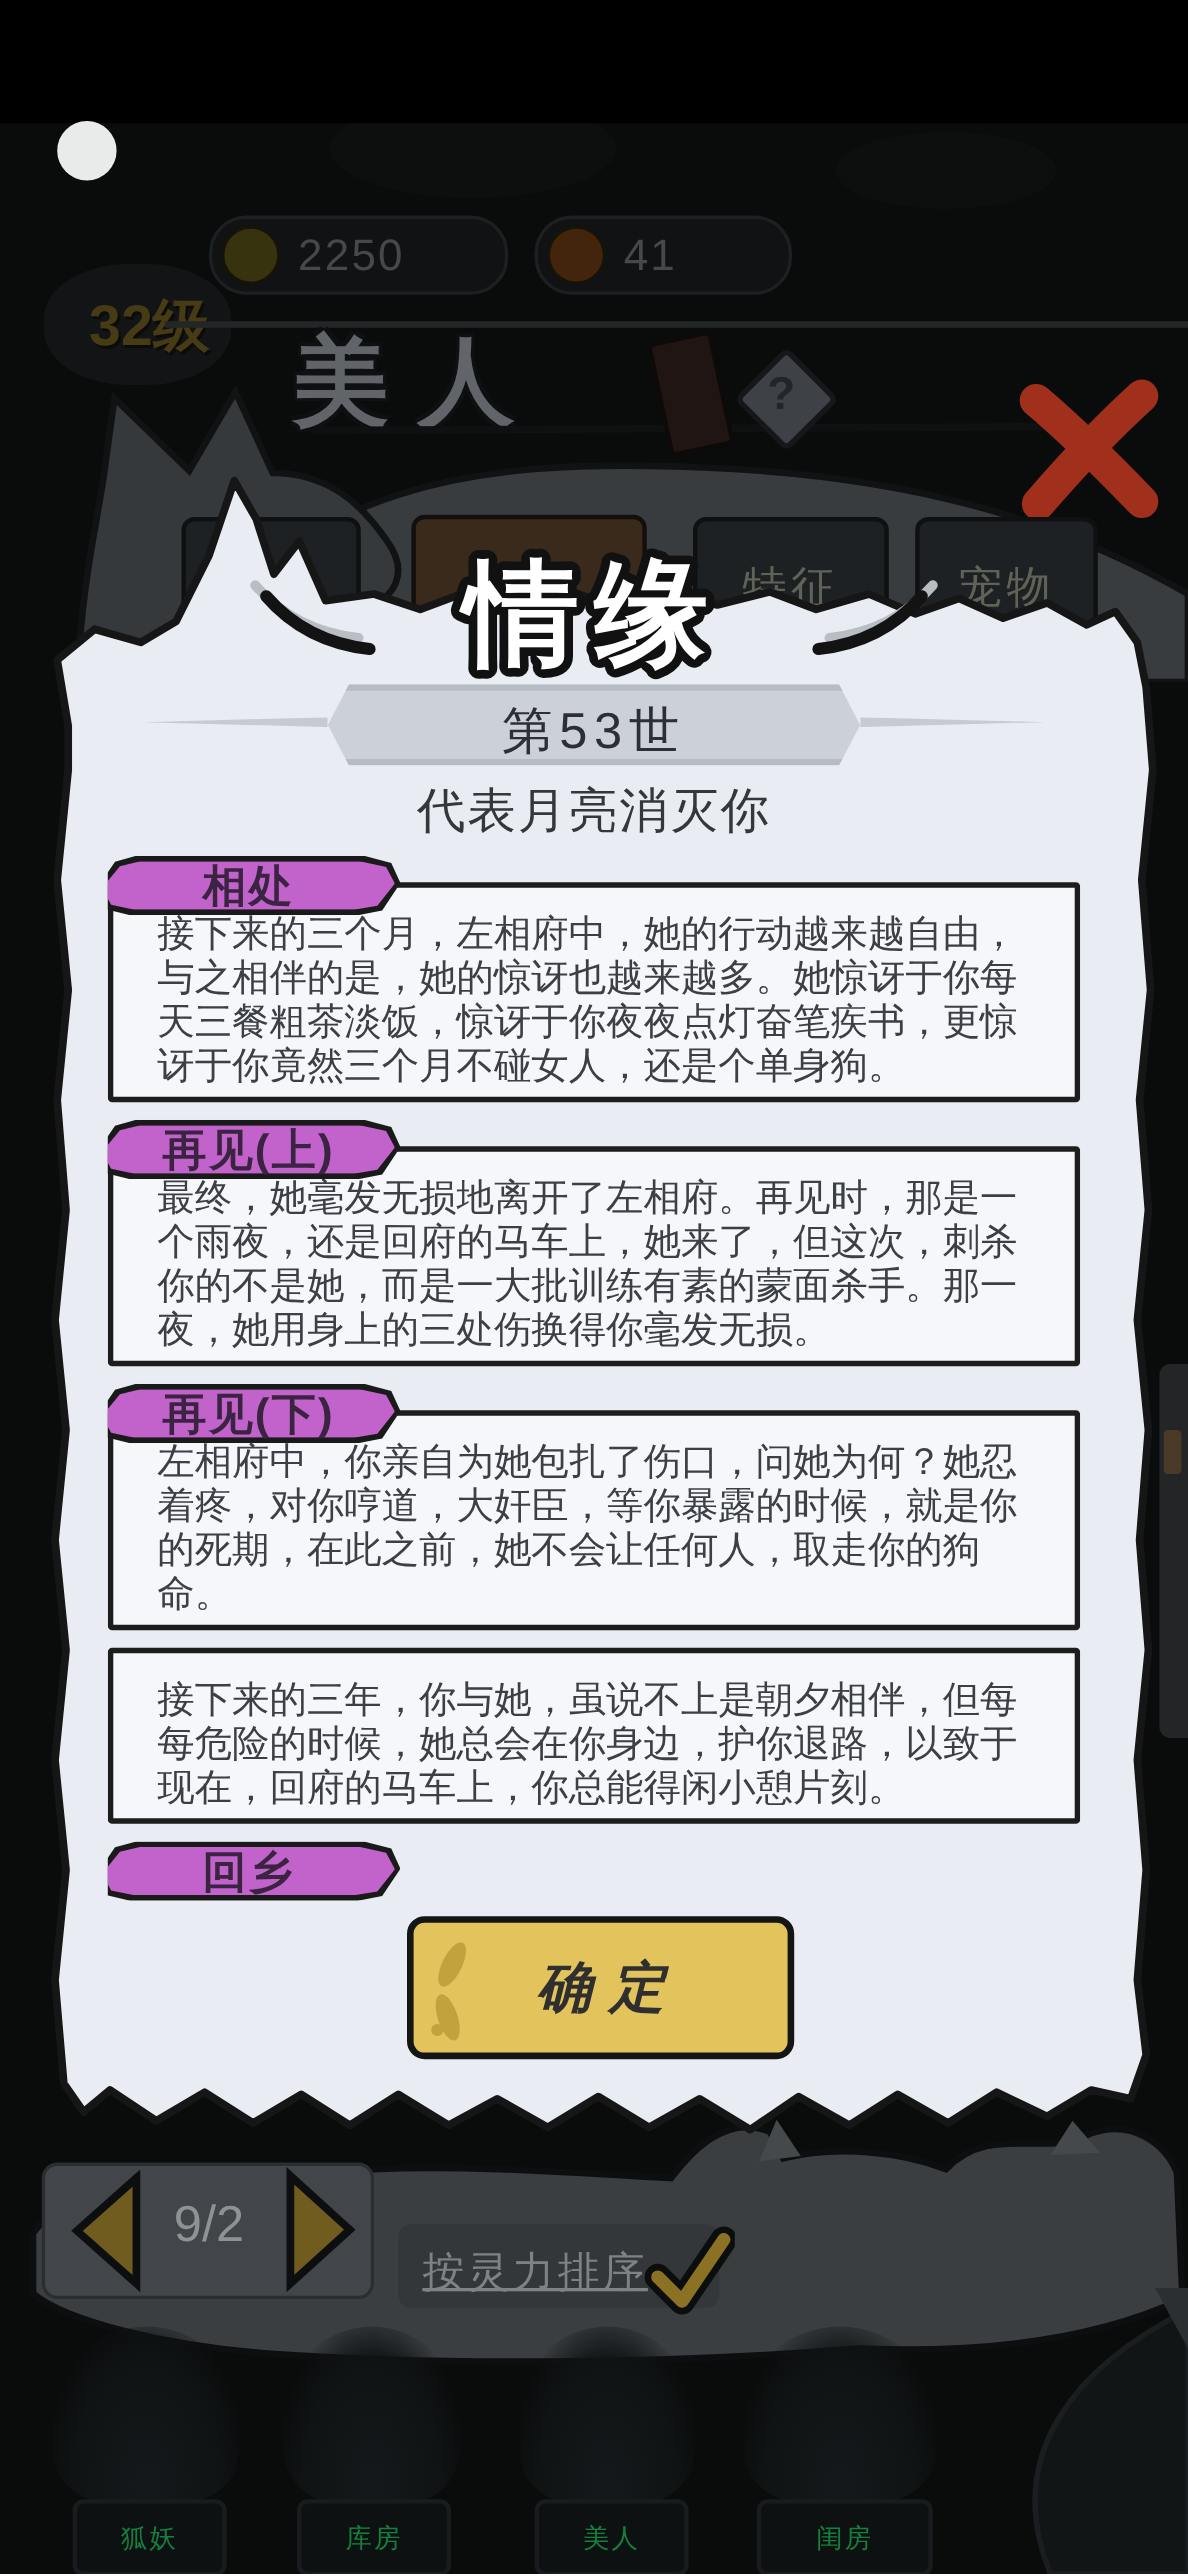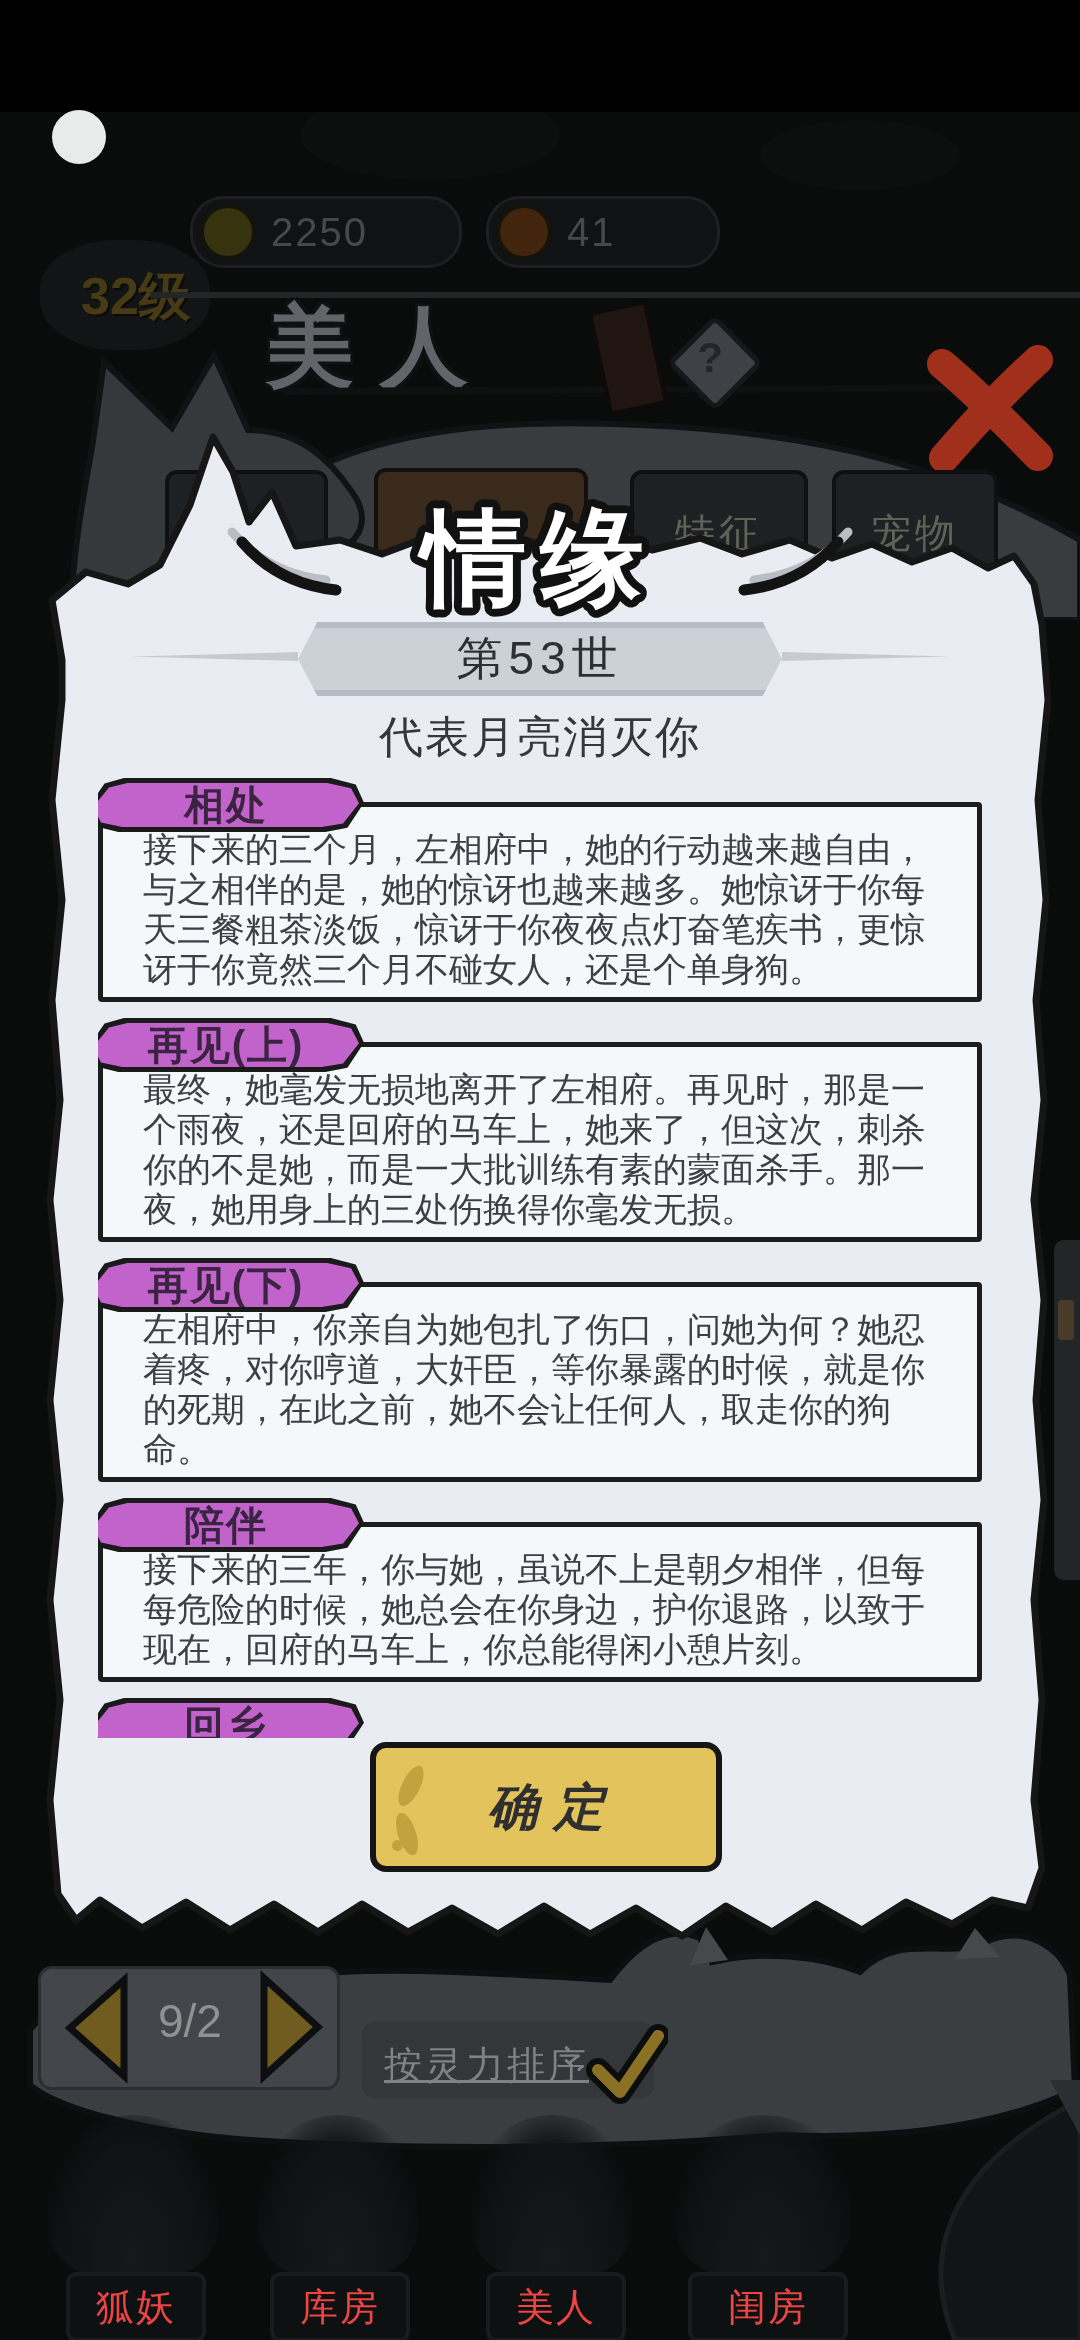--- a/index.html
+++ b/index.html
@@ -29,31 +29,31 @@
   .bg-tab.active{background:#3a2a1c;border-color:#120f0c;}
   .bg-tab .tlabel{width:100%;text-align:center;font-size:40px;color:#5f6257;margin-top:32px;letter-spacing:4px;}
   .strip{background:#232527;border-radius:10px 0 0 10px;}
 
   
   .bpanel{background:#42464a;border-radius:14px;border:3px solid #2b2e30;}
   .pagetext{font-size:46px;color:#8f9294;}
   .chip{background:#33373a;border-radius:12px;}
   .sorttext{font-size:38px;color:#7f8285;letter-spacing:3px;}
   .navbtn{background:#0e1112;border:4px solid #191c1e;border-radius:10px;display:flex;align-items:center;justify-content:center;}
-  .navbtn span{font-size:38px;color:#ef4444;letter-spacing:2px;}
+  .navbtn span{font-size:24px;color:#15803d;letter-spacing:2px;}
   .flame{background:radial-gradient(ellipse at 50% 90%,#16191b 0%,#101314 55%,rgba(10,12,12,0) 78%);
     border-radius:50% 50% 30% 30%;}
 
   
   .modal-layer{left:0;top:0;width:1080px;height:2340px;}
   .banner-line{background:#c6cbd2;}
   .banner-band{background:#ccd1d8;
     clip-path:polygon(4% 0,96% 0,100% 50%,96% 100%,4% 100%,0 50%);
     box-shadow:inset 0 6px 0 #b7bcc4, inset 0 -6px 0 #b7bcc4;
-    display:flex;align-items:center;justify-content:center;}
+    display:flex;align-items:flex-end;justify-content:center;}
   .banner-band span{font-size:46px;color:#2c3036;letter-spacing:6px;}
   .subtitle{font-size:44px;color:#34383d;text-align:center;letter-spacing:2px;}
 
   .sections{left:98px;top:778px;width:884px;height:960px;overflow:hidden;}
   .section{position:relative;margin-bottom:16px;}
   .badge{position:relative;width:276px;height:54px;margin-left:-10px;margin-bottom:-30px;z-index:2;}
   .badge .b-out{position:absolute;inset:0;background:#1a1a1a;
     clip-path:polygon(0% 55%,6% 10%,13% 0%,88% 0%,97% 12%,100% 46%,94% 92%,86% 100%,11% 100%,3% 90%);}
   .badge .b-in{position:absolute;inset:5px;background:#c263cc;
     clip-path:polygon(0% 55%,6% 10%,13% 0%,88% 0%,97% 12%,100% 46%,94% 92%,86% 100%,11% 100%,3% 90%);}
@@ -223,25 +223,20 @@
     <div class="section">
       <div class="badge">
         <div class="b-out"></div>
         <div class="b-in"></div>
         <div class="b-label">再见(下)</div>
       </div>
       <div class="sbox">左相府中，你亲自为她包扎了伤口，问她为何？她忍着疼，对你哼道，大奸臣，等你暴露的时候，就是你的死期，在此之前，她不会让任何人，取走你的狗命。</div>
     </div>
 
     <div class="section">
-      <div class="badge">
-        <div class="b-out"></div>
-        <div class="b-in"></div>
-        <div class="b-label">陪伴</div>
-      </div>
       <div class="sbox">接下来的三年，你与她，虽说不上是朝夕相伴，但每每危险的时候，她总会在你身边，护你退路，以致于现在，回府的马车上，你总能得闲小憩片刻。</div>
     </div>
 
     <div class="section">
       <div class="badge">
         <div class="b-out"></div>
         <div class="b-in"></div>
         <div class="b-label">回乡</div>
       </div>
     </div>

